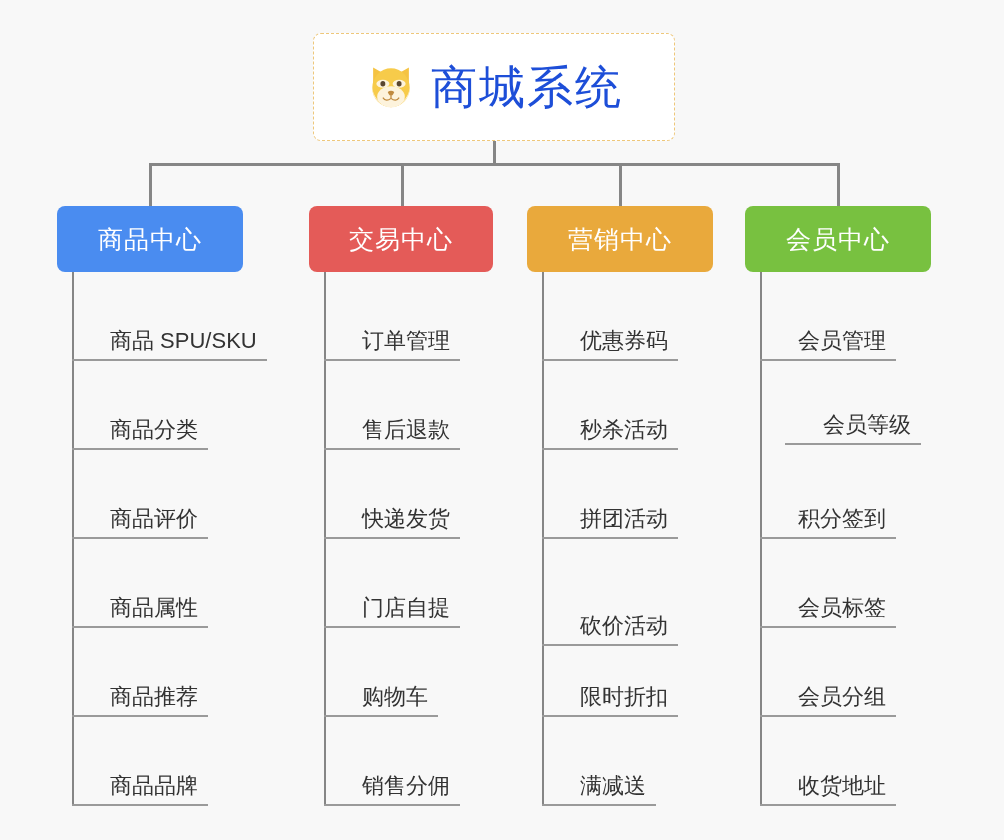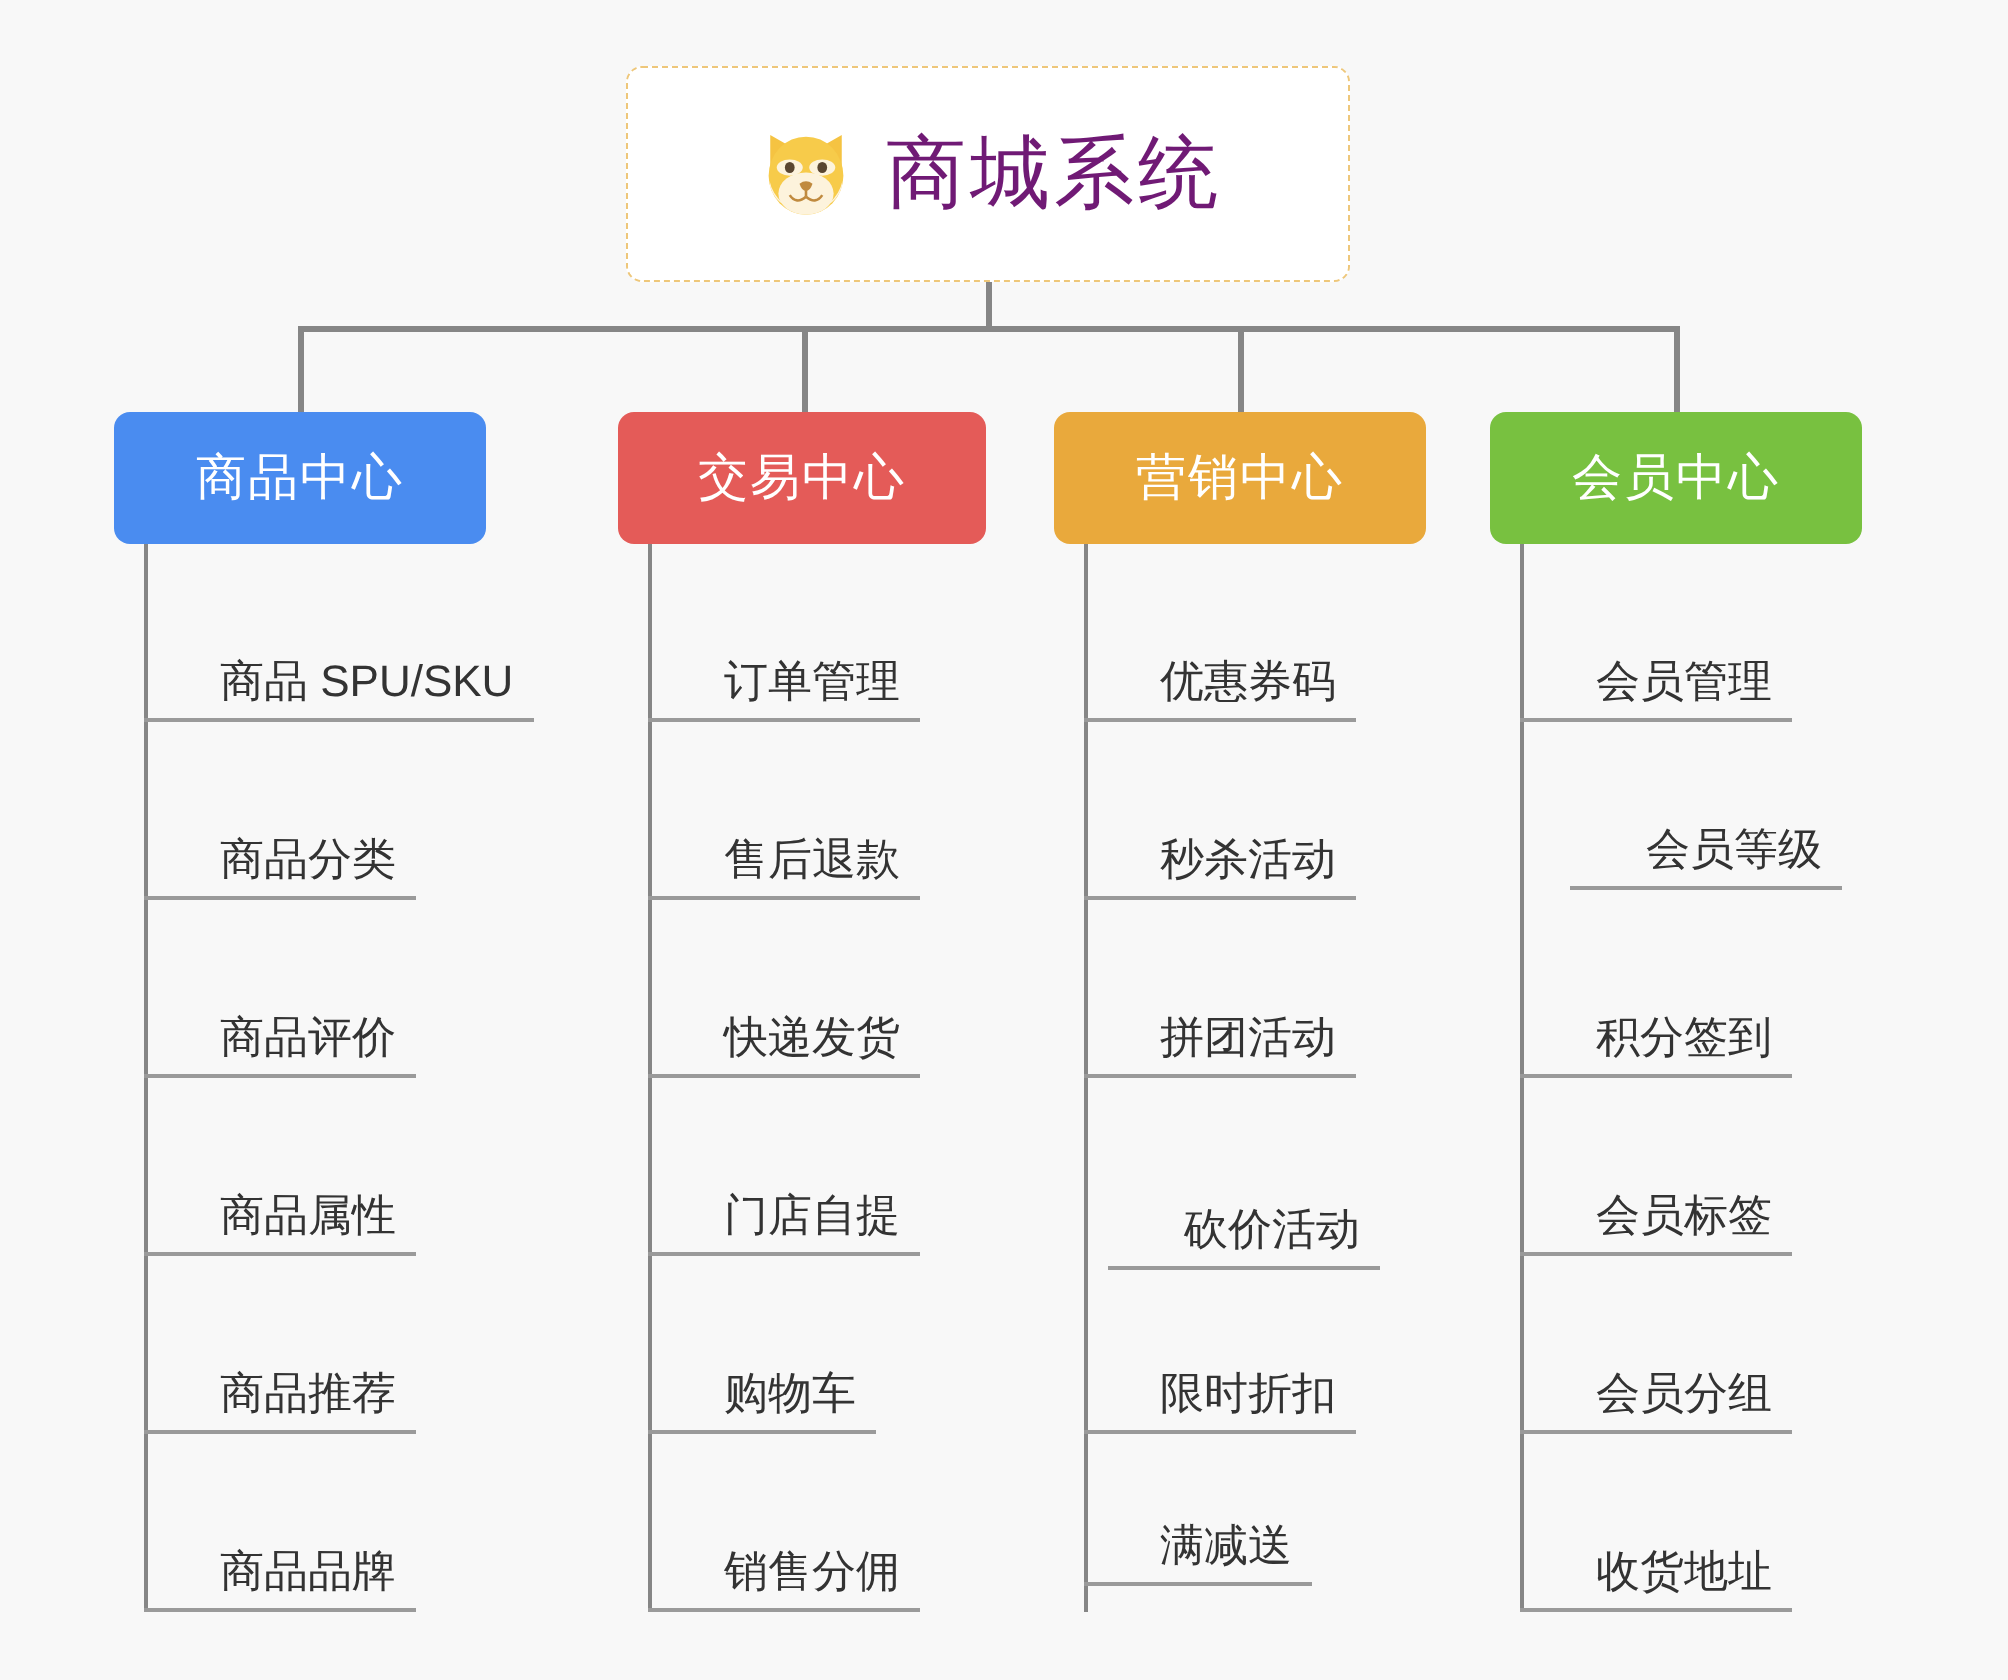--- a/index.html
+++ b/index.html
@@ -36,22 +36,22 @@
     justify-content: center;
     gap: 14px;
   }
   .root-emoji {
     width: 52px;
     height: 52px;
     position: relative;
     flex: 0 0 auto;
   }
   .root-title {
-    font-size: 40px;
-    color: #701a75;
+    font-size: 46px;
+    color: #1d4ed8;
     letter-spacing: 2px;
     line-height: 1;
     white-space: nowrap;
   }
 
   
   .conn {
     position: absolute;
     background: #868686;
   }
@@ -202,27 +202,27 @@
         <div class="branch-spine" style="height: 534px; background: rgb(134, 134, 134);"></div>
         <div class="leaf" style="top: 0px;">
           <span class="leaf-text">优惠券码</span>
         </div>
         <div class="leaf" style="top: 89px;">
           <span class="leaf-text">秒杀活动</span>
         </div>
         <div class="leaf" style="top: 178px;">
           <span class="leaf-text">拼团活动</span>
         </div>
-        <div class="leaf" style="top: 274px; margin-left: 12px;">
+        <div class="leaf" style="top: 285px;">
           <span class="leaf-text">砍价活动</span>
         </div>
         <div class="leaf" style="top: 356px;">
           <span class="leaf-text">限时折扣</span>
         </div>
-        <div class="leaf" style="top: 432px; align-items: flex-end;">
+        <div class="leaf" style="top: 445px; align-items: flex-end;">
           <span class="leaf-text">满减送</span>
         </div>
       </div>
       <div class="cat-box" style="left: 745px; top: 206px; width: 186px; background: rgb(120, 193, 64);">
         <div class="cat-label">会员中心</div>
       </div>
       <div class="branch" style="left: 760px; top: 272px; height: 534px;">
         <div class="branch-spine" style="height: 534px; background: rgb(134, 134, 134);"></div>
         <div class="leaf" style="top: 0px;">
           <span class="leaf-text">会员管理</span>

